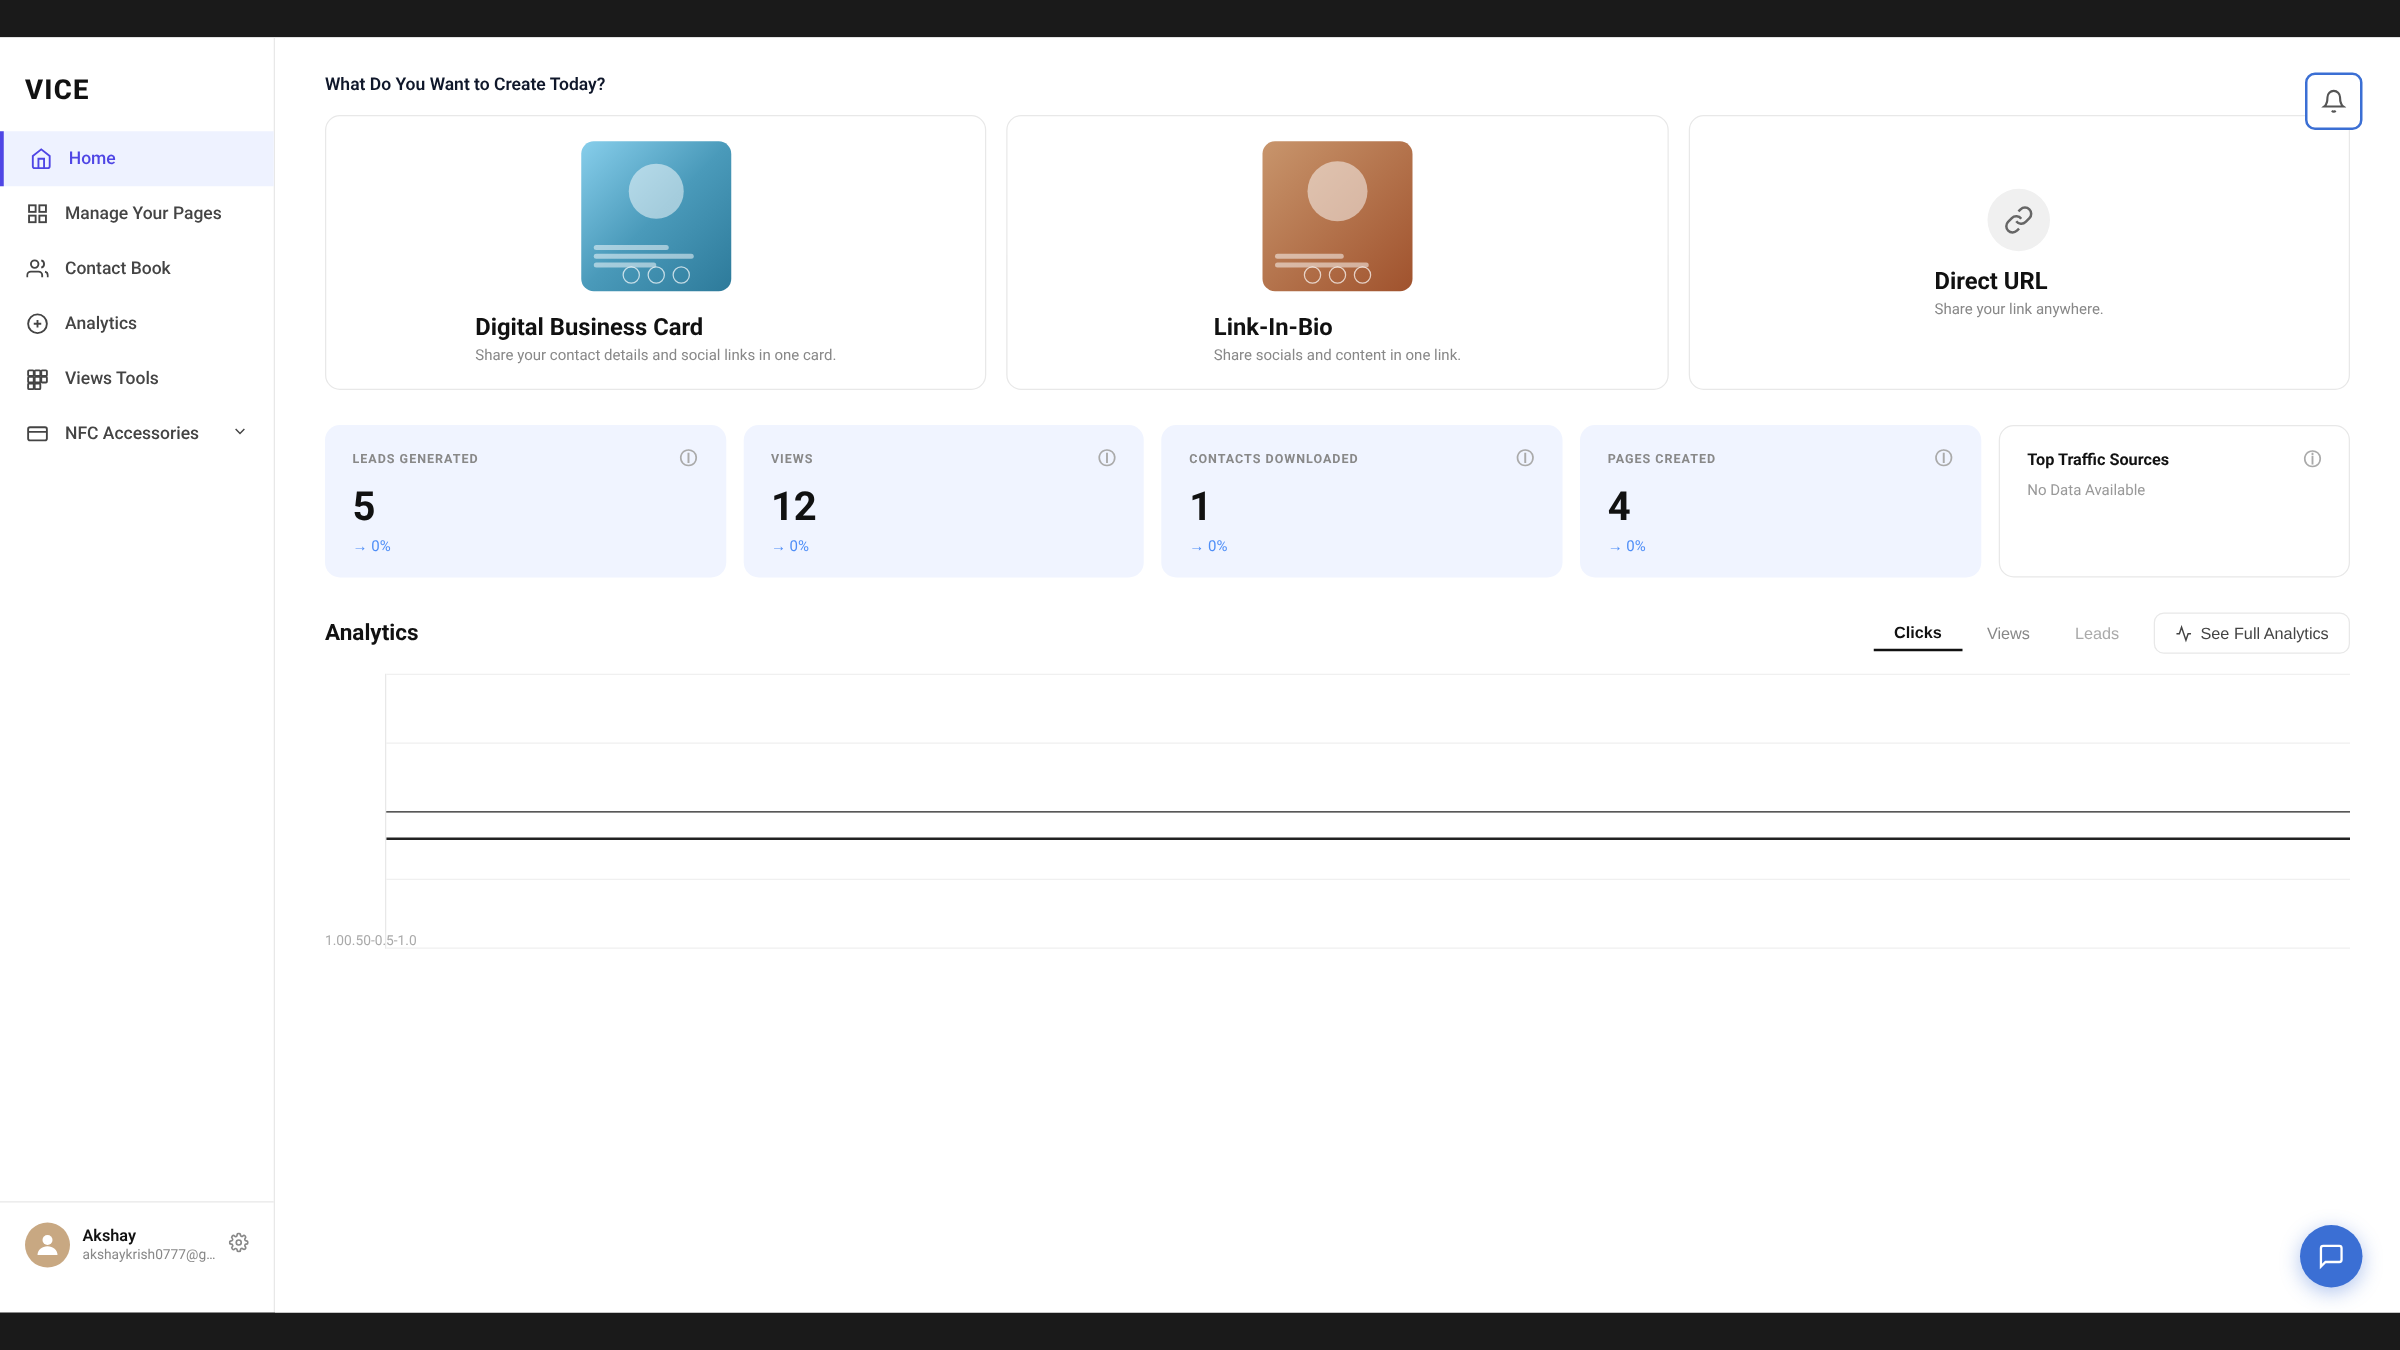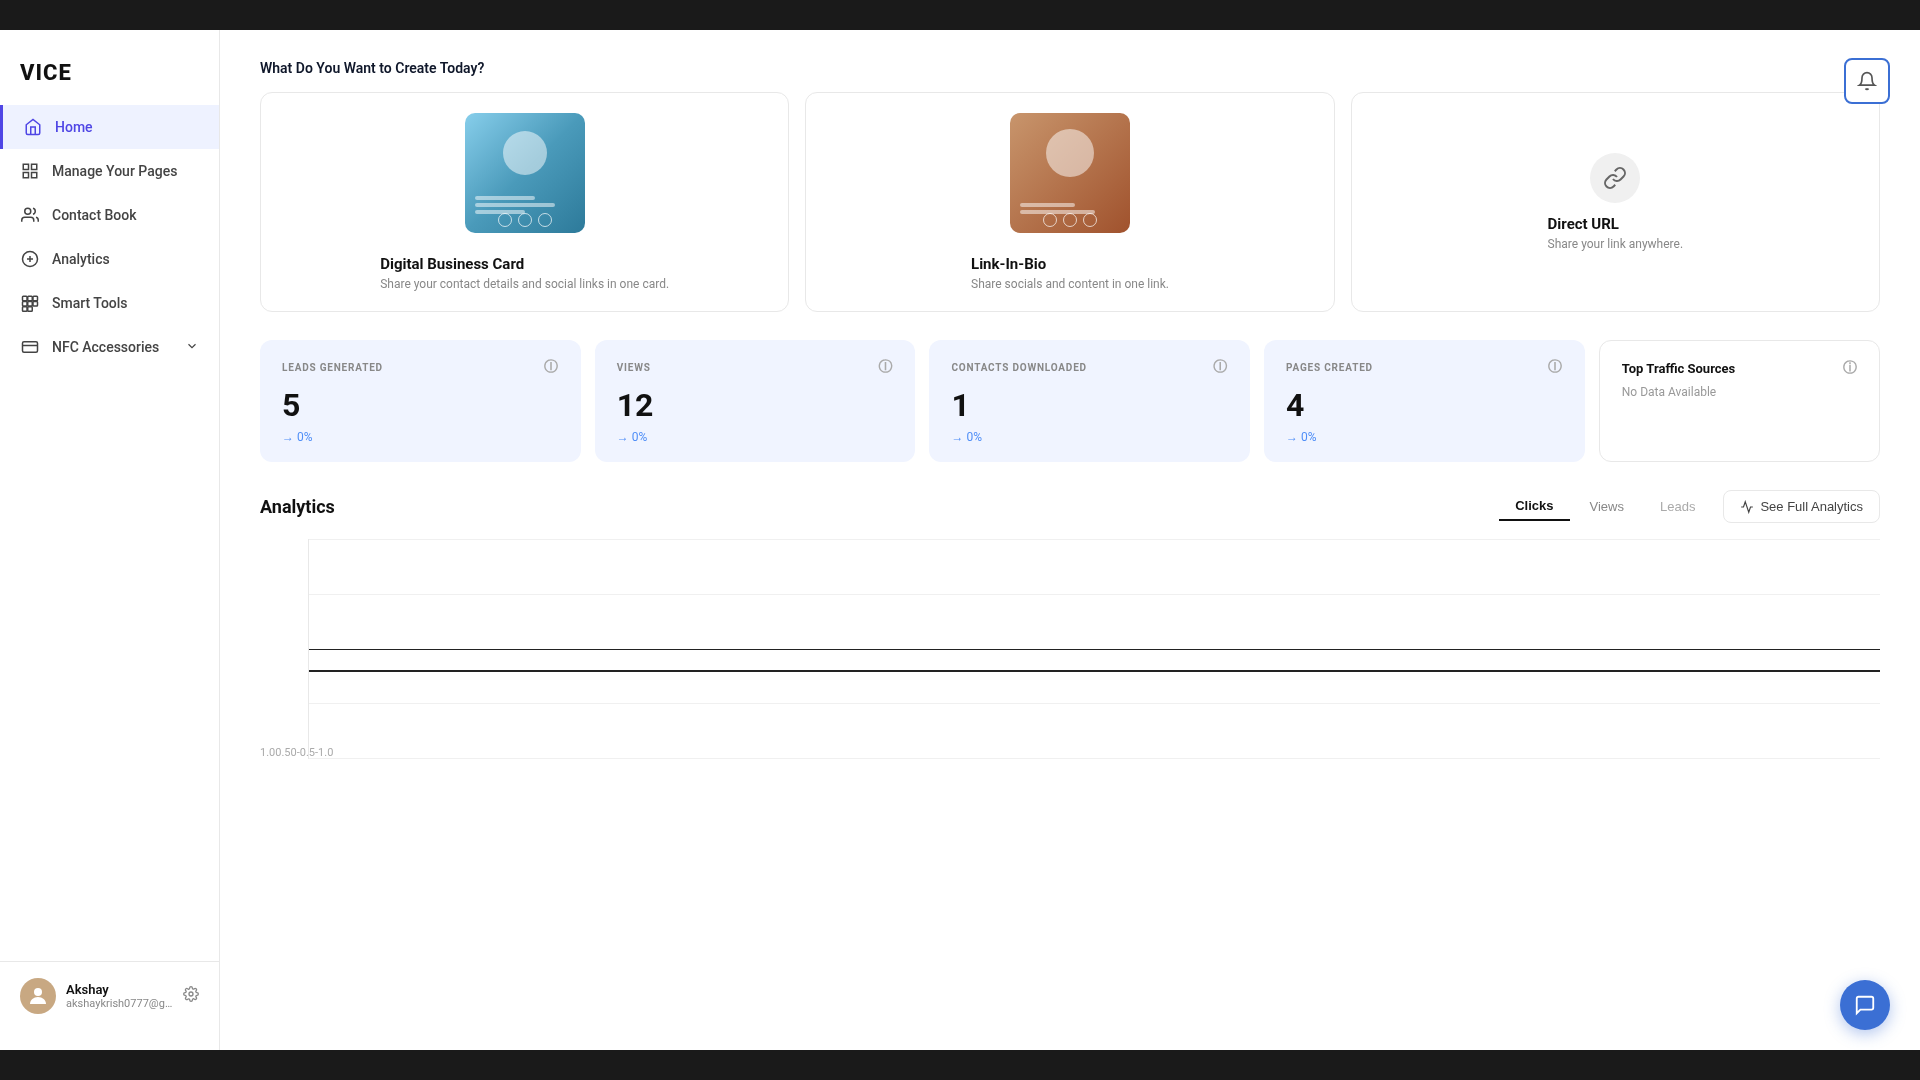--- a/index.html
+++ b/index.html
@@ -33,21 +33,21 @@
     
     .page-header { display: flex; align-items: center; justify-content: space-between; margin-bottom: 24px; }
     .greeting { font-size: 22px; font-weight: 700; color: #111; }
     .notif-btn { width: 46px; height: 46px; border: 2.5px solid #3b6fd4; border-radius: 8px; background: #fff; display: flex; align-items: center; justify-content: center; cursor: pointer; position: absolute; right: 30px; top: 28px; }
 
     
     .section-title { font-size: 14px; font-weight: 600; color: #0f172a; margin-bottom: 16px; }
     .create-cards { display: flex; gap: 16px; margin-bottom: 28px; }
     .create-card { flex: 1; border: 1px solid #e8e8e8; border-radius: 12px; padding: 20px; display: flex; flex-direction: column; align-items: center; cursor: pointer; transition: box-shadow 0.15s; min-height: 220px; justify-content: space-between; }
     .create-card.direct-url { justify-content: center; gap: 12px; }
-    .card-title { font-size: 15px; font-weight: 700; color: #111; margin-bottom: 4px; }
+    .card-title { font-size: 19px; font-weight: 700; color: #111; margin-bottom: 4px; }
     .card-desc { font-size: 12px; color: #888; text-align: center; }
     .link-icon-circle { width: 50px; height: 50px; border-radius: 50%; background: #f0f0f0; display: flex; align-items: center; justify-content: center; }
 
     
     .stats-row { display: flex; gap: 0; margin-bottom: 28px; align-items: stretch; }
     .stat-card { background: #f0f4ff; border-radius: 12px; padding: 18px 22px; flex: 1; margin-right: 14px; }
     .stat-card:last-child { margin-right: 0; }
     .stat-label { font-size: 10px; font-weight: 700; color: #888; letter-spacing: 0.8px; text-transform: uppercase; margin-bottom: 10px; display: flex; align-items: center; justify-content: space-between; }
     .stat-value { font-size: 32px; font-weight: 700; color: #111; }
     .stat-change { font-size: 12px; color: #4f8ef7; display: flex; align-items: center; gap: 4px; margin-top: 6px; }
@@ -146,21 +146,21 @@
               <rect x="2" y="3" width="6" height="6" rx="1"></rect>
               <rect x="9" y="3" width="6" height="6" rx="1"></rect>
               <rect x="16" y="3" width="6" height="6" rx="1"></rect>
               <rect x="2" y="10" width="6" height="6" rx="1"></rect>
               <rect x="9" y="10" width="6" height="6" rx="1"></rect>
               <rect x="16" y="10" width="6" height="6" rx="1"></rect>
               <rect x="2" y="17" width="6" height="6" rx="1"></rect>
               <rect x="9" y="17" width="6" height="6" rx="1"></rect>
             </svg>
         </span>
-        <span>Smart Tools</span>
+        <span>Views Tools</span>
       </div>
 
       <div class="nav-item">
         <span class="nav-icon">
           <svg width="18" height="18" viewBox="0 0 24 24" fill="none" stroke="currentColor" stroke-width="2">
               <rect x="2" y="5" width="20" height="14" rx="2"></rect>
               <line x1="2" y1="10" x2="22" y2="10"></line>
             </svg>
         </span>
         <span>NFC Accessories</span>

